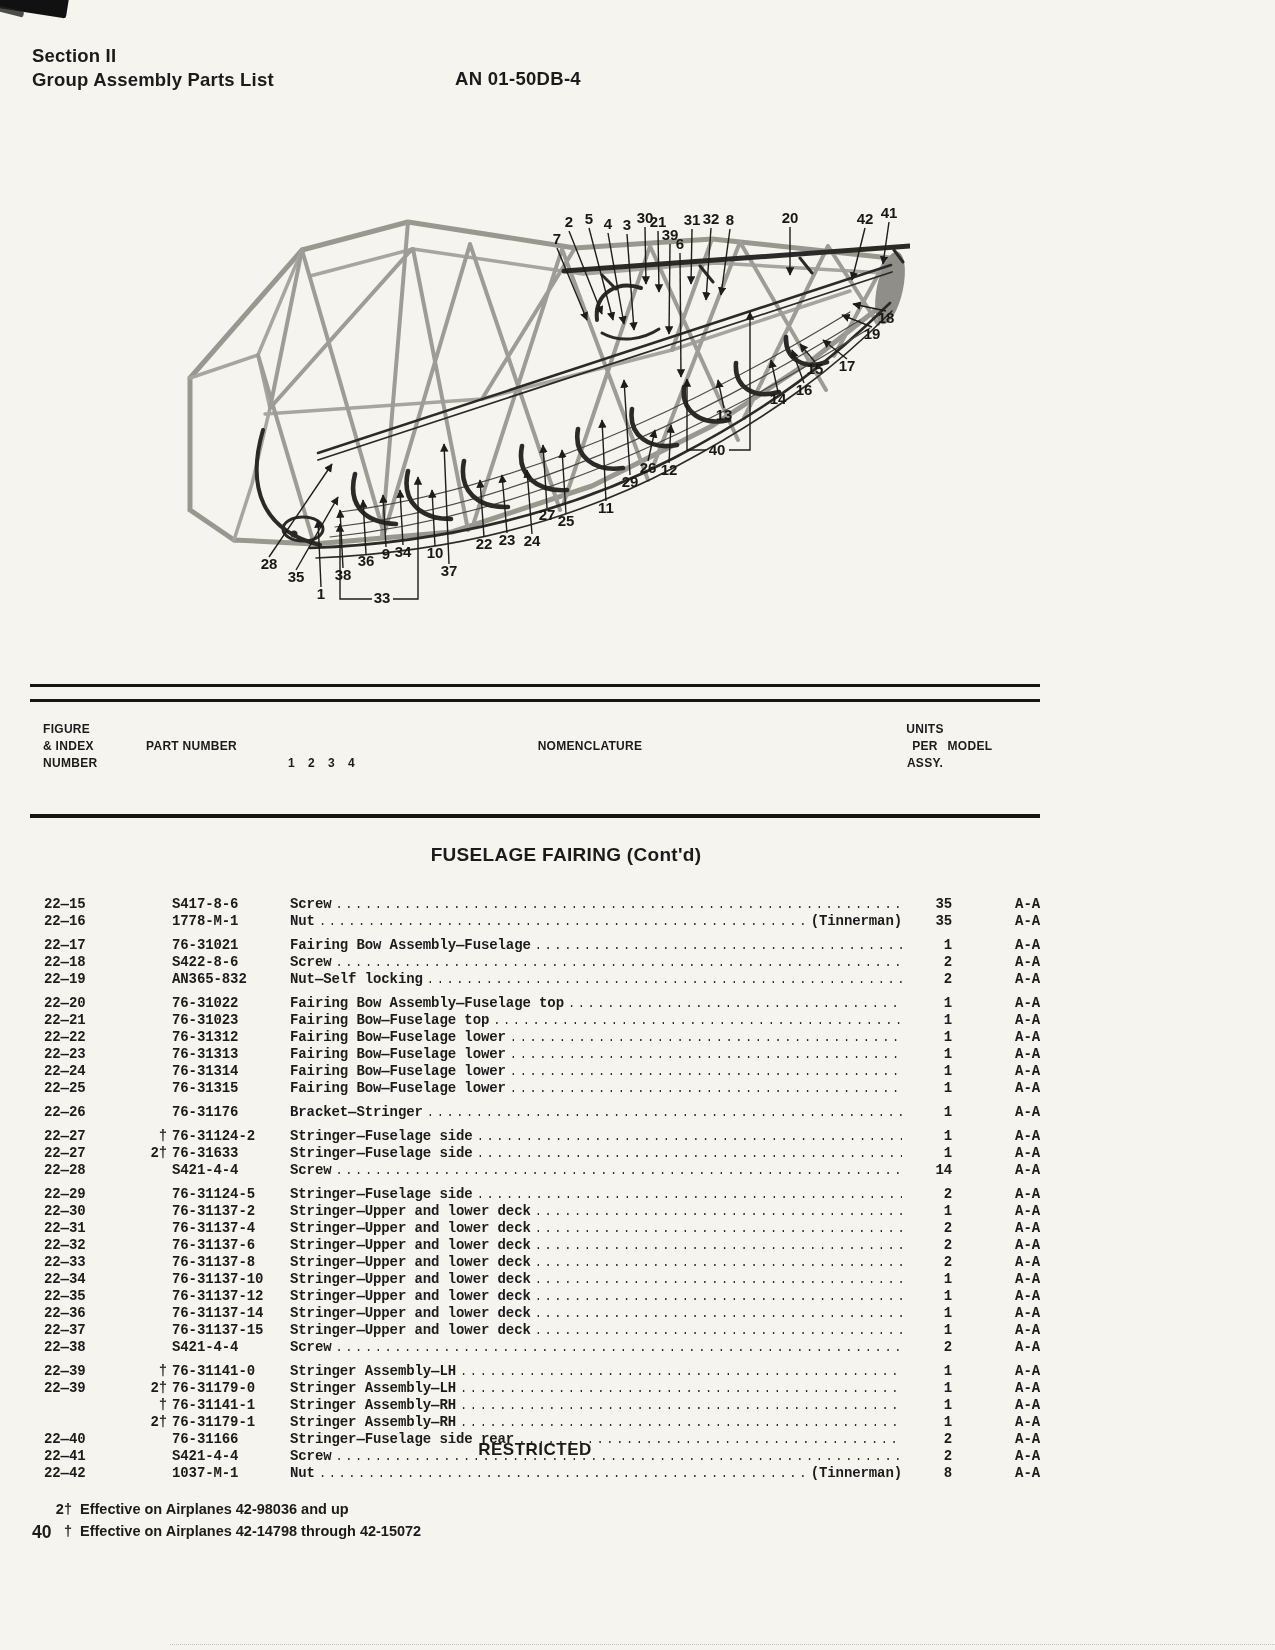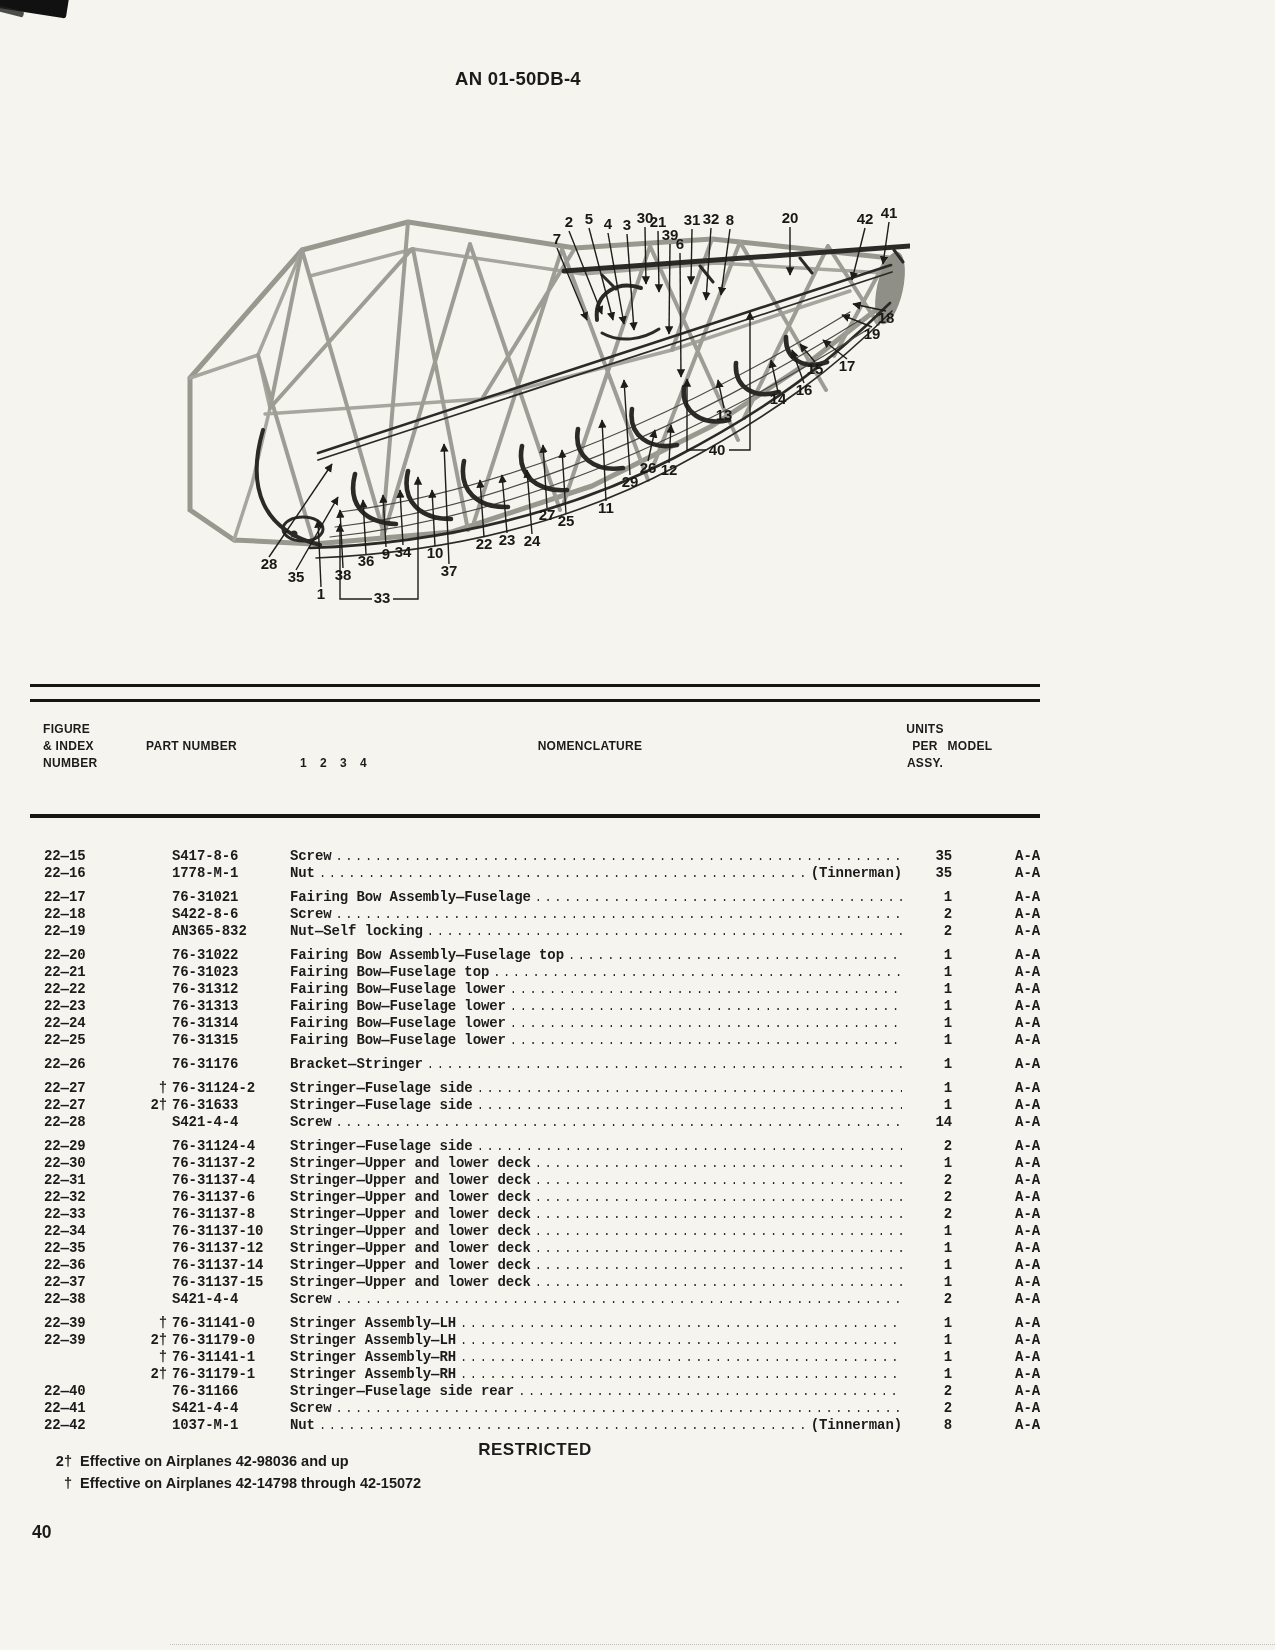--- a/index.html
+++ b/index.html
@@ -26,21 +26,21 @@
 
   
   .tbl{position:absolute;left:30px;top:684px;width:1010px;}
   .rule-a{border-top:3.5px solid #151512;}
   .rule-b{border-top:3.5px solid #151512;margin-top:12px;}
   .rule-c{border-top:4px solid #151512;}
   .thead{position:relative;height:112px;font-weight:bold;font-size:12px;letter-spacing:.3px;}
   .thead .h{position:absolute;line-height:17px;}
   .h-figidx{left:13px;top:19px;}
   .h-part{left:116px;top:36px;}
-  .h-1234{left:270px;top:53px;letter-spacing:5px;}
+  .h-1234{left:258px;top:53px;letter-spacing:5px;}
   .h-nom{left:420px;top:36px;width:280px;text-align:center;}
   .h-units{left:850px;top:19px;width:90px;text-align:center;}
   .h-model{left:900px;top:36px;width:80px;text-align:center;}
 
   .sec-title{margin-top:26px;padding-left:62px;text-align:center;font-weight:bold;font-size:19px;letter-spacing:.3px;}
 
   .rows{margin-top:30px;font-family:Liberation Mono, monospace;}
   .row-group{margin-bottom:7px;}
   .row{display:flex;align-items:baseline;height:17px;font-size:14px;font-weight:bold;letter-spacing:-.1px;white-space:nowrap;}
   .c-index{width:100px;padding-left:14px;box-sizing:border-box;}
@@ -61,20 +61,24 @@
   .ftr-stamp{position:absolute;left:30px;top:1440px;width:1010px;text-align:center;font-weight:bold;font-size:17px;letter-spacing:.5px;}
 </style>
 </head>
 <body>
 
 <div class="page">
 
   <div class="smudge-tl"></div>
   <div class="smudge-tl2"></div>
 
+  <div class="hdr-left">
+    <div>Section II</div>
+    <div>Group Assembly Parts List</div>
+  </div>
   <div class="hdr-doc">AN 01-50DB-4</div>
 
   <div class="fig-wrap">
     <svg id="fig-svg" width="760" height="415" viewBox="0 0 760 415">
       <defs>
         <marker id="arr" markerWidth="7" markerHeight="7" refX="5.5" refY="3" orient="auto">
           <path d="M0,0 L6,3 L0,6 z" fill="#1d1d1a"></path>
         </marker>
       </defs>
 
@@ -233,20 +237,21 @@
       <div class="h h-units">
         <div>UNITS</div>
         <div>PER</div>
         <div>ASSY.</div>
       </div>
       <div class="h h-model">MODEL</div>
     </div>
 
     <div class="rule-c"></div>
 
+    <div class="sec-title">FUSELAGE FAIRING (Cont'd)</div>
 
     <div class="rows">
         <div class="row-group">
           <div class="row">
             <div class="c-index">22—15</div>
             <div class="c-prefix"></div>
             <div class="c-part">S417-8-6</div>
             <div class="c-nom">
               <span class="name">Screw</span>
               <span class="dots">........................................................................................................................................................................................................</span>
@@ -415,21 +420,21 @@
               <span class="dots">........................................................................................................................................................................................................</span>
             </div>
             <div class="c-units">14</div>
             <div class="c-model">A-A</div>
           </div>
         </div>
         <div class="row-group">
           <div class="row">
             <div class="c-index">22—29</div>
             <div class="c-prefix"></div>
-            <div class="c-part">76-31124-4</div>
+            <div class="c-part">76-31124-5</div>
             <div class="c-nom">
               <span class="name">Stringer—Fuselage side</span>
               <span class="dots">........................................................................................................................................................................................................</span>
             </div>
             <div class="c-units">2</div>
             <div class="c-model">A-A</div>
           </div>
           <div class="row">
             <div class="c-index">22—30</div>
             <div class="c-prefix"></div>

